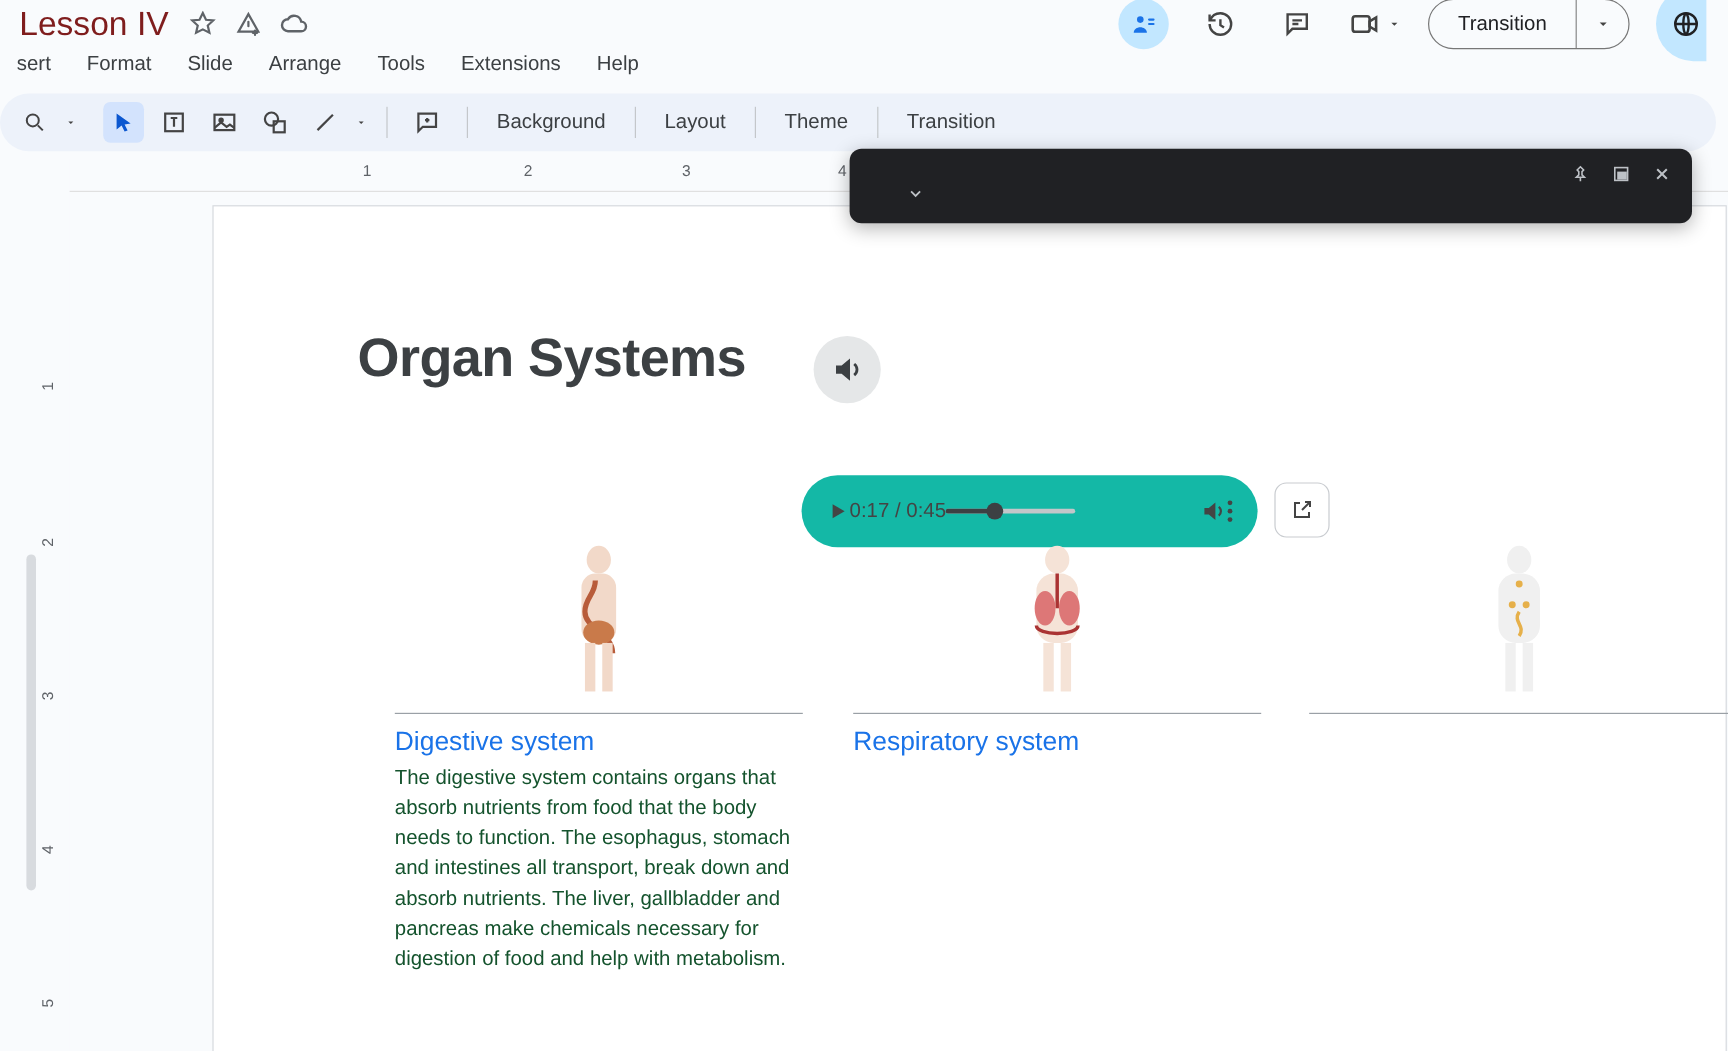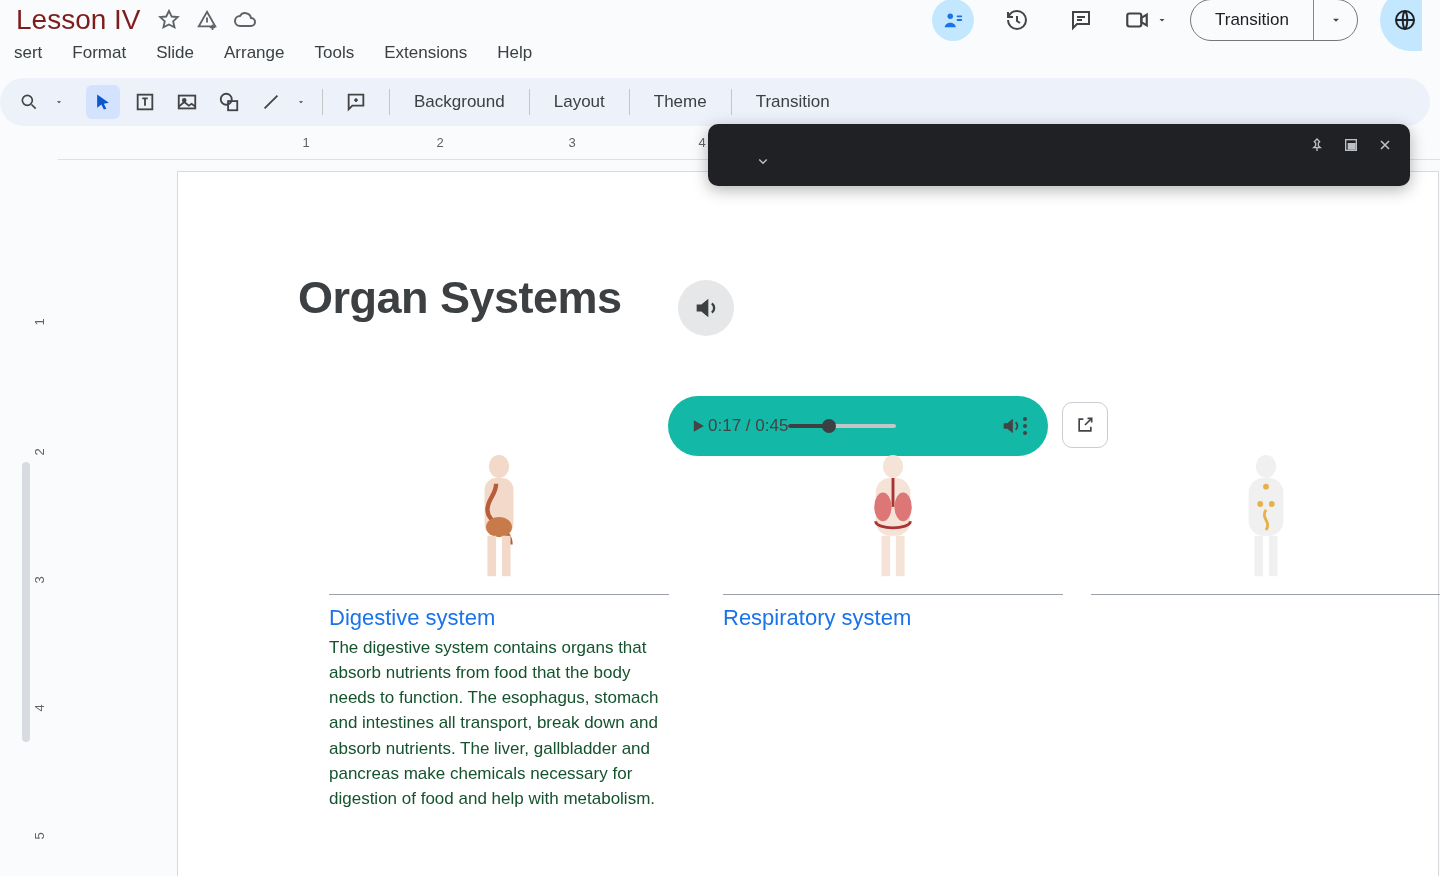--- a/index.html
+++ b/index.html
@@ -52,21 +52,21 @@
 
   .audio-bar { position:absolute; left:490px; top:224px; width:380px; height:60px; background:#14b8a6; border-radius:32px; display:flex; align-items:center; padding:0 20px; color:#444; }
   .audio-time { font-size:17px; color:#444; }
   .audio-track { width:108px; height:4px; background:#c3c6c9; border-radius:3px; position:relative; }
   .audio-track .fill { position:absolute; left:0; top:0; height:100%; background:#3c4043; border-radius:3px; width:38%; }
   .audio-track .knob { position:absolute; top:-5px; width:14px; height:14px; border-radius:50%; background:#3c4043; left:calc(38% - 7px); }
   .audio-popout { position:absolute; left:884px; top:230px; width:46px; height:46px; border:1px solid #c9ccd0; border-radius:10px; display:flex; align-items:center; justify-content:center; background:#fff; color:#444; }
 
   .col { position:absolute; top:280px; width:340px;margin-left:23px; }
   .col1 { left:128px; }
-  .col2 { left:522px; }
+  .col2 { left:510px; }
   .col3 { left:890px; width:350px; }
   .colimg { height:130px; display:flex; align-items:flex-end; justify-content:center; }
   .col hr { border:none; border-top:1px solid #9aa0a6; margin:12px 0 10px 0; }
   .col h3 { color:#1a73e8; font-size:22px; font-weight:500; margin-bottom:4px; }
   .col p { font-size:17px; line-height:1.48; color:#14532d; }
 
   
   .caption { position:absolute; right:30px; top:124px; width:702px; background:#202124; color:#fff; border-radius:10px; padding:20px 54px 16px 46px; font-size:20px; line-height:1.5; box-shadow:0 4px 16px rgba(0,0,0,0.3); z-index:10;}
   .caption .ctrls { position:absolute; right:14px; top:10px; display:flex; gap:12px; color:#bdc1c6; }
   .caption .ctrls div { width:22px; height:22px; display:flex; align-items:center; justify-content:center; }

